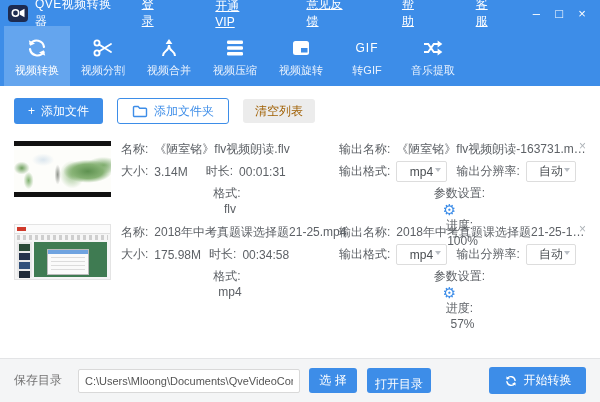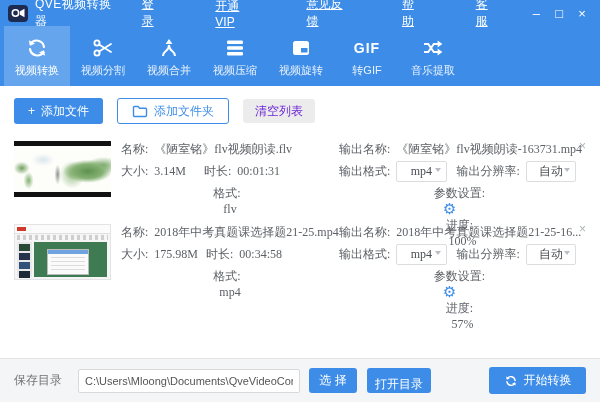--- a/index.html
+++ b/index.html
@@ -15,27 +15,27 @@
   .app-title{font-size:12px;letter-spacing:.5px;}
   .titlebar-spacer{flex:1;}
   .tb-link{color:#fff;font-size:12px;margin:0 26px;cursor:pointer;text-decoration:underline;}
   .win-ctrl{color:#fff;width:22px;text-align:center;font-size:13px;cursor:pointer;margin-left:3px;}
   
   .toolbar{height:60px;background:#3d8de8;display:flex;padding-left:4px;}
   .tab{width:66px;height:60px;display:flex;flex-direction:column;align-items:center;justify-content:center;color:#eaf2fd;cursor:pointer;}
   .tab.active{background:#64a5ee;color:#fff;}
   .tab .ticon{height:26px;display:flex;align-items:center;justify-content:center;}
   .tab .tlabel{font-size:11px;margin-top:2px;}
-  .gif-glyph{font-weight:bold;font-size:14px;color:#fff;letter-spacing:1px;}
+  .gif-glyph{font-weight:normal;font-size:12px;color:#fff;letter-spacing:1px;}
   
   .actions{display:flex;align-items:center;padding:12px 14px 0 14px;gap:14px;}
   .btn{border-radius:3px;height:26px;display:inline-flex;align-items:center;justify-content:center;cursor:pointer;font-size:12px;padding:0 14px;}
   .btn-primary{background:#3d8de8;color:#fff;}
   .btn-outline{background:#fff;border:1px solid #3d8de8;color:#3d8de8;}
-  .btn-gray{background:#ececec;color:#6d28d9;height:24px;padding:0 12px;}
+  .btn-gray{background:#ececec;color:#a16207;height:24px;padding:0 12px;}
   .btn .bicon{margin-right:6px;display:inline-flex;}
   
   .filelist{padding:0 14px;}
   .filerow{display:flex;margin-top:17px;position:relative;}
   .thumb{width:97px;height:56px;flex:0 0 auto;position:relative;overflow:hidden;}
   
   .thumb-paint{background:#fdfdfa;border-top:5px solid #111;border-bottom:5px solid #111;}
   .thumb-paint .paint{
     position:absolute;inset:0;
     background:
@@ -56,21 +56,21 @@
   .ts-side{position:absolute;top:17px;left:2px;bottom:2px;width:15px;background:#e9e9e9;}
   .ts-side i{display:block;margin:2px auto 0;width:11px;height:7px;}
   .ts-main{position:absolute;top:17px;left:19px;right:3px;bottom:2px;background:#3f7b52;}
   .ts-dialog{position:absolute;top:7px;left:13px;width:42px;height:26px;background:#fafafa;border:1px solid #bbb;}
   .ts-dialog::before{content:"";position:absolute;top:0;left:0;right:0;height:4px;background:#6fa3e0;}
   .ts-dialog::after{content:"";position:absolute;top:7px;left:3px;right:3px;height:14px;
      background:repeating-linear-gradient(#dcdcdc 0 1px,#fafafa 1px 4px);}
   
   .info-left{margin-left:10px;width:218px;flex:0 0 auto;}
   .info-right{flex:1;min-width:0;}
-  .iline{display:flex;align-items:center;height:17px;margin-bottom:5px;white-space:nowrap;font-family:Liberation Serif, serif;}
+  .iline{display:flex;align-items:center;height:17px;margin-bottom:5px;white-space:nowrap;}
   .iline .lab{margin-right:6px;}
   .iline .gap{width:18px;}
   .iline3{margin-top:1px;flex-direction:column;}
   .outname{overflow:hidden;text-overflow:ellipsis;max-width:215px;display:inline-block;}
   .dropdown{position:relative;width:72px;height:21px;border:1px solid #ddd;border-radius:2px;background:#fff;
     display:inline-flex;align-items:center;justify-content:center;color:#4a4e52;cursor:pointer;margin-right:10px;}
   .dropdown .caret{position:absolute;right:5px;top:6px;width:0;height:0;border-left:3.5px solid transparent;border-right:3.5px solid transparent;border-top:4px solid #b9bec4;}
   .gear{color:#3d8de8;font-size:15px;line-height:1;cursor:pointer;margin-right:26px;}
   .ptrack{width:62px;height:3px;border-radius:2px;background:#d8dee5;margin:0 10px 0 6px;overflow:hidden;}
   .pfill{height:100%;background:#3d8de8;border-radius:2px;}

